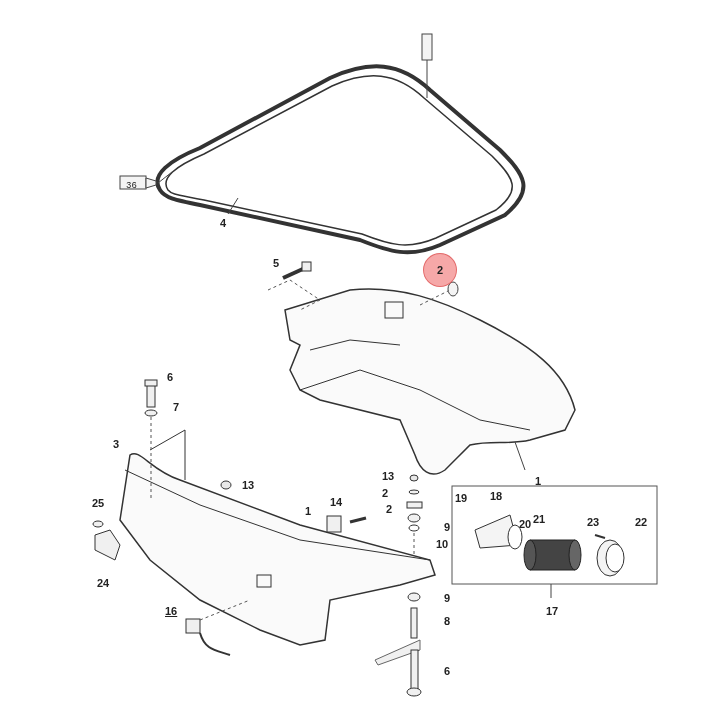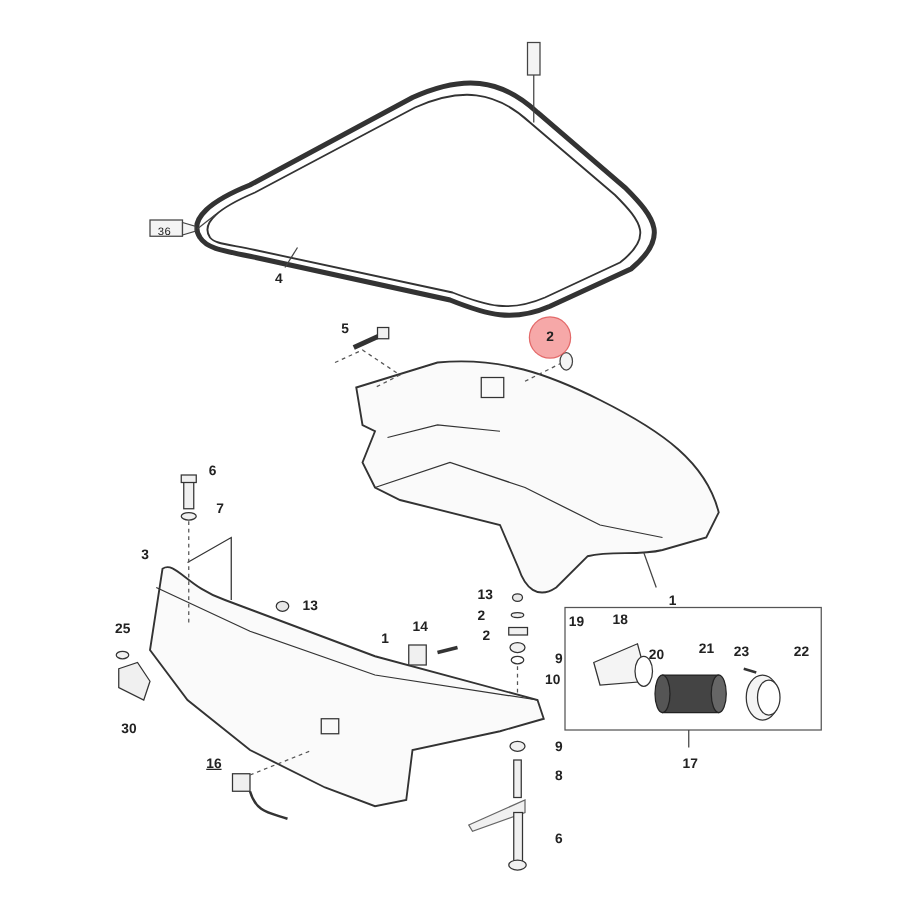--- a/index.html
+++ b/index.html
@@ -114,19 +114,19 @@
     <div class="lbl" style="left: 382px; top: 488px;">2</div>
     <div class="lbl" style="left: 242px; top: 480px;">13</div>
     <div class="lbl" style="left: 382px; top: 471px;">13</div>
     <div class="lbl" style="left: 330px; top: 497px;">14</div>
     <div class="lbl" style="left: 305px; top: 506px;">1</div>
     <div class="lbl" style="left: 165px; top: 606px; text-decoration: underline;">16</div>
     <div class="lbl" style="left: 546px; top: 606px;">17</div>
     <div class="lbl" style="left: 490px; top: 491px;">18</div>
     <div class="lbl" style="left: 455px; top: 493px; text-align: center;">19</div>
     <div class="lbl" style="left: 519px; top: 519px;">20</div>
-    <div class="lbl" style="left: 559px; top: 514px; text-align: center;">21</div>
+    <div class="lbl" style="left: 533px; top: 514px; text-align: center;">21</div>
     <div class="lbl" style="left: 635px; top: 517px;">22</div>
     <div class="lbl" style="left: 587px; top: 517px;">23</div>
-    <div class="lbl" style="left: 97px; top: 578px;">30</div>
+    <div class="lbl" style="left: 97px; top: 578px;">24</div>
     <div class="lbl" style="left: 92px; top: 498px; text-align: right;">25</div>
     <div class="lbl" style="left: 126px; top: 182px; font-size: 9px; font-weight: normal; font-family: Liberation Mono, monospace;">36</div>
   </div>
 
 </body></html>

